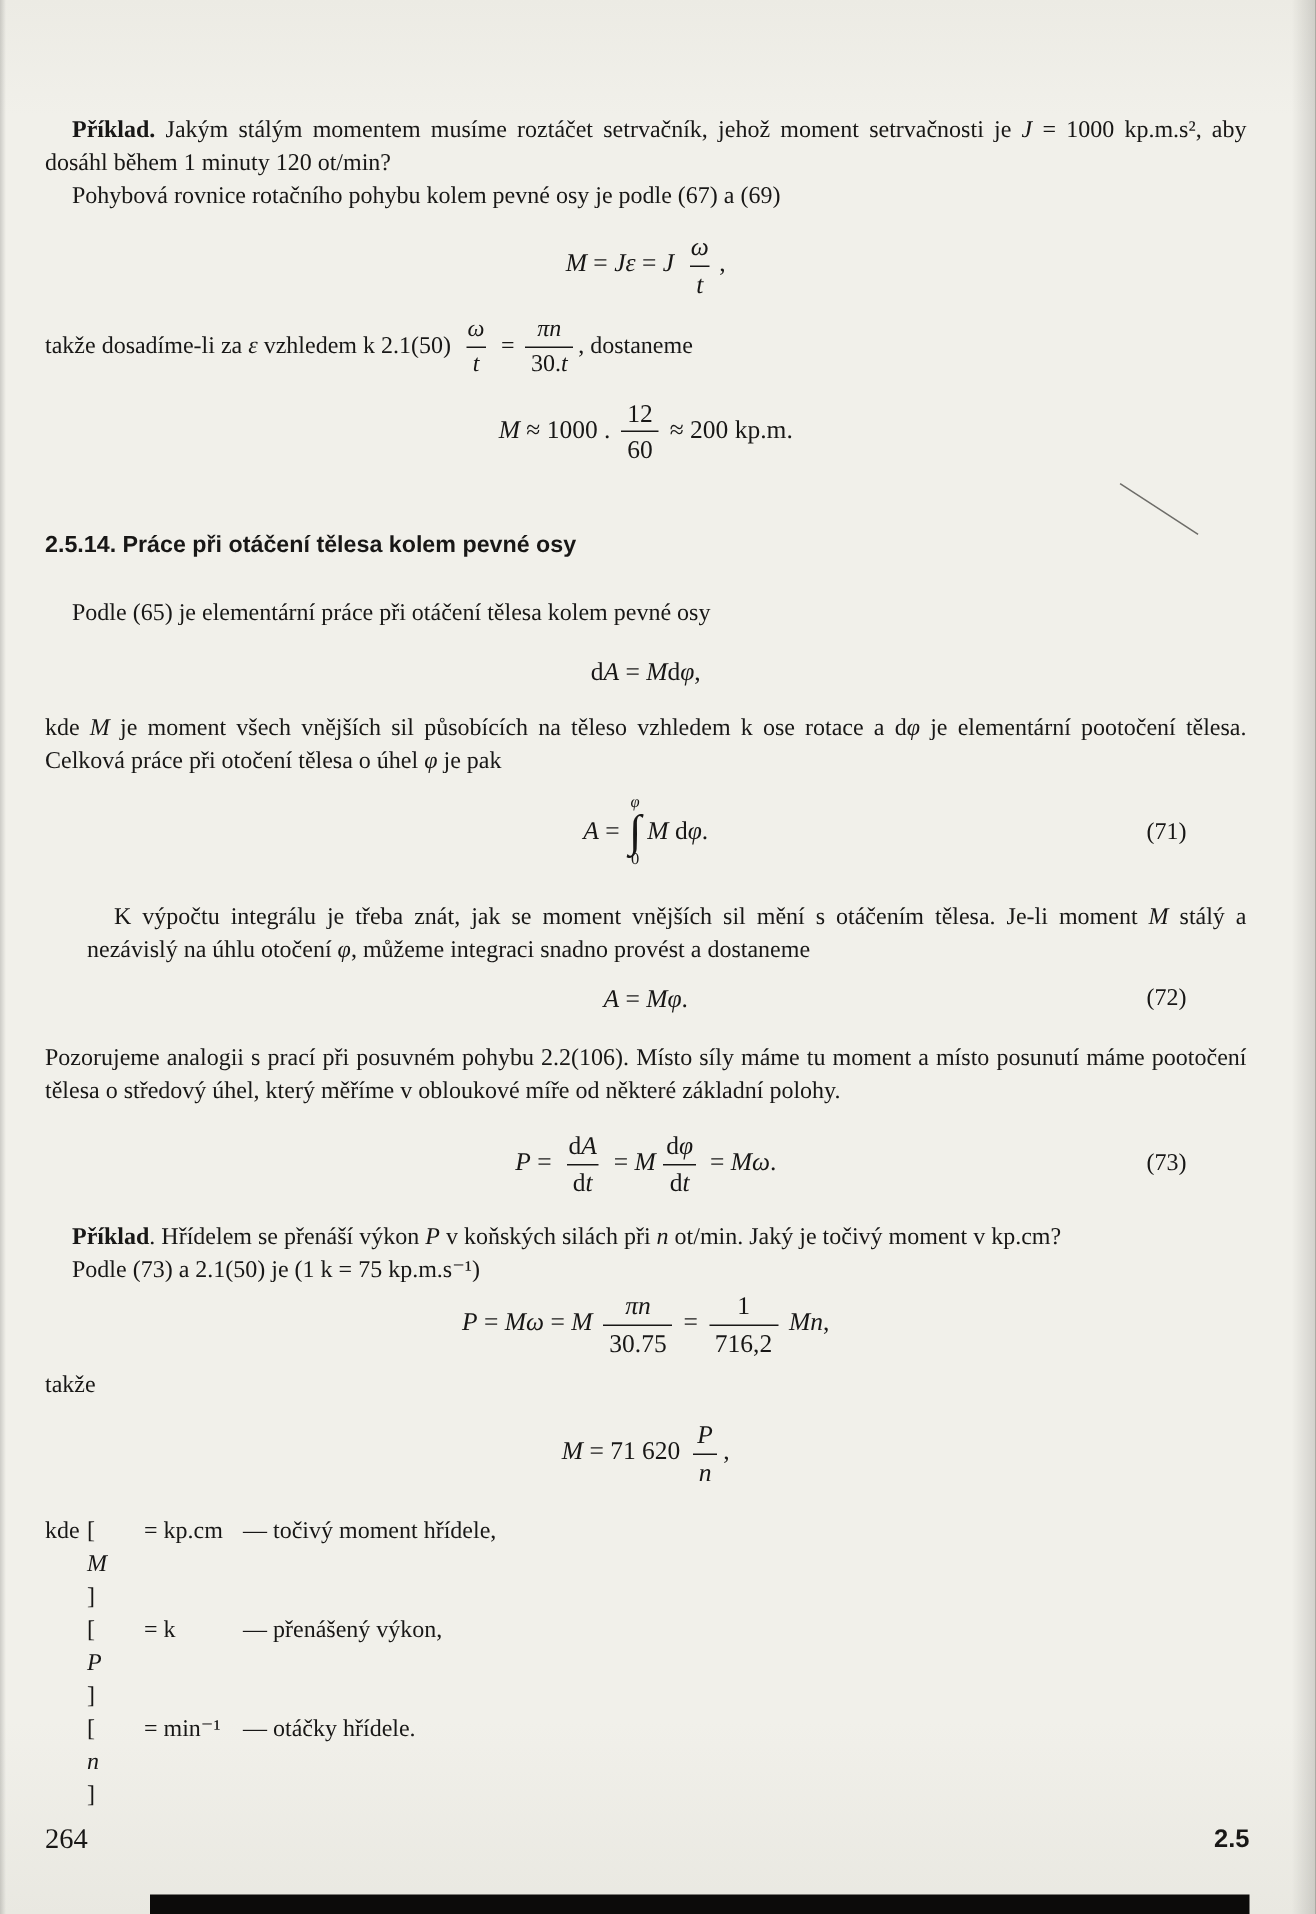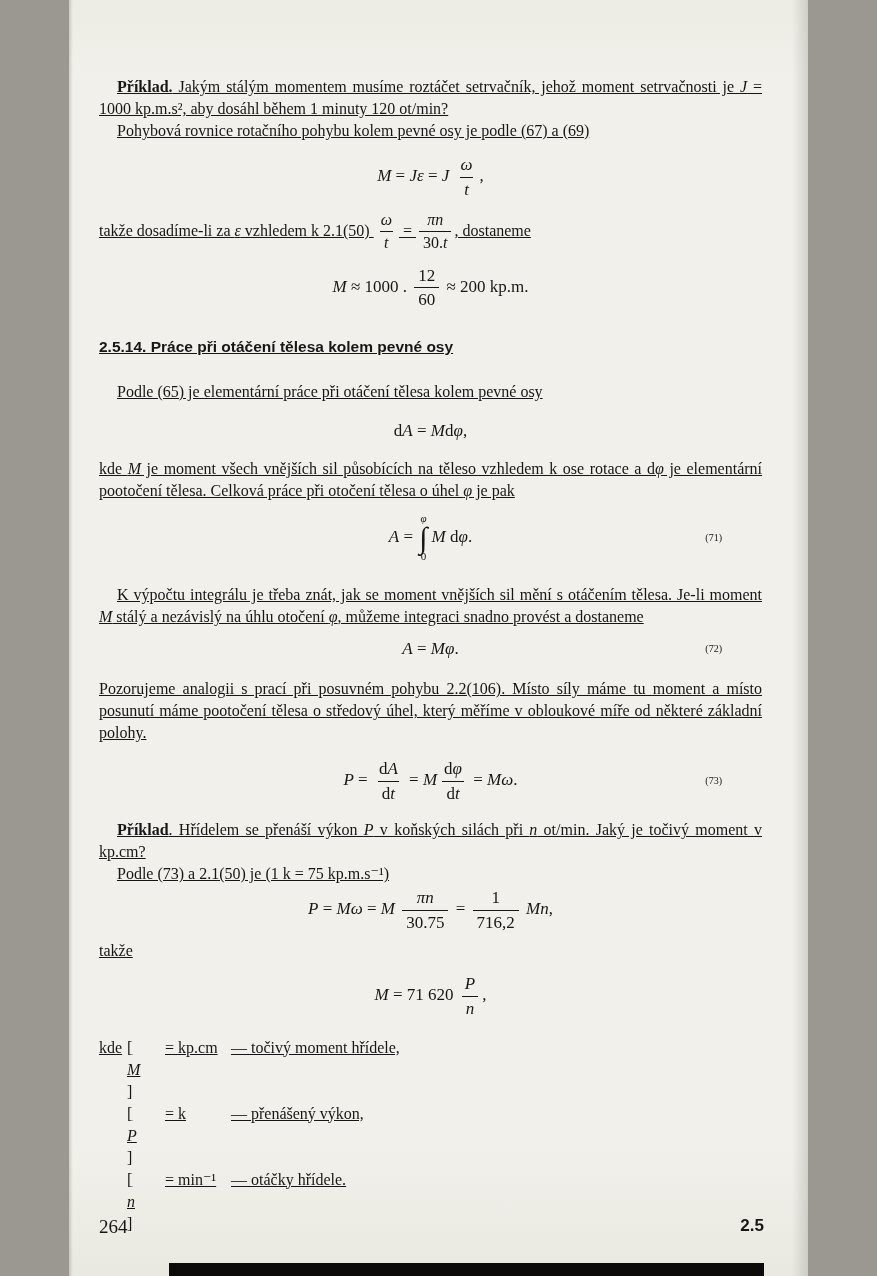--- a/index.html
+++ b/index.html
@@ -1,70 +1,69 @@
 <!DOCTYPE html>
 <html><head>
 <meta charset="utf-8">
 <style>
   * { margin: 0; padding: 0; box-sizing: border-box; }
   html, body { background: #9a9891; }
   .page {
     position: relative;
-    width: 739px; height: 1276px;
+    width: 877px; height: 1276px;
     margin: 0 auto;
     background: linear-gradient(180deg, #ecebe4 0%, #f1f0ea 6%, #f1f0ea 90%, #e9e8e1 100%);
     font-family: "Liberation Serif", "DejaVu Serif", serif;
     color: #181716;
     overflow: hidden;
-    text-decoration: underline;
   }
   .content { padding: 76px 46px 0 30px; }
 
   p.para {
     font-size: 16px;
     line-height: 22px;
     text-align: justify;
   }
   p.para.indent { text-indent: 18px; }
 
   .b { font-weight: bold; font-style: normal; }
   .it { font-style: italic; }
   .rm { font-style: normal; }
 
   h2.heading {
     font-family: "Liberation Sans", "DejaVu Sans", sans-serif;
     font-weight: bold;
     font-size: 15.5px;
     line-height: 20px;
-    margin: 27px 0 0 0;
+    margin: 44px 0 0 0;
   }
 
   .equation {
     position: relative;
     text-align: center;
     font-size: 17px;
     line-height: 22px;
   }
   .eq-body { display: inline-block; }
   .eqnum {
     position: absolute;
     right: 40px; top: 50%;
     transform: translateY(-50%);
-    font-size: 10px;
+    font-size: 16px;
     font-style: normal;
   }
 
   
   .mt-eq1  { margin: 13px 0 12px; }
   .mt-p4   { margin: 0; }
   .mt-eq3  { margin: 13px 0 0; }
   .mt-p5   { margin-top: 24px; }
   .mt-eq4  { margin: 17px 0 16px; }
   .mt-eq5  { margin: 12px 0 10px; }
-  .mt-p7   { margin-top: 22px; }
+  .mt-p7   { margin-top: 22px; margin-left: 28px; }
   .mt-eq6  { margin: 10px 0 18px; }
   .mt-p9   { margin-top: 6px; }
   .mt-eq7  { margin: 15px 0 16px; }
   .mt-p10  { margin-top: 12px; }
   .mt-eq8  { margin: 3px 0 8px; }
   .mt-eq9  { margin: 12px 0 14px; }
   .mt-p8   { margin-top: 18px; }
 
   .frac {
     display: inline-flex;

